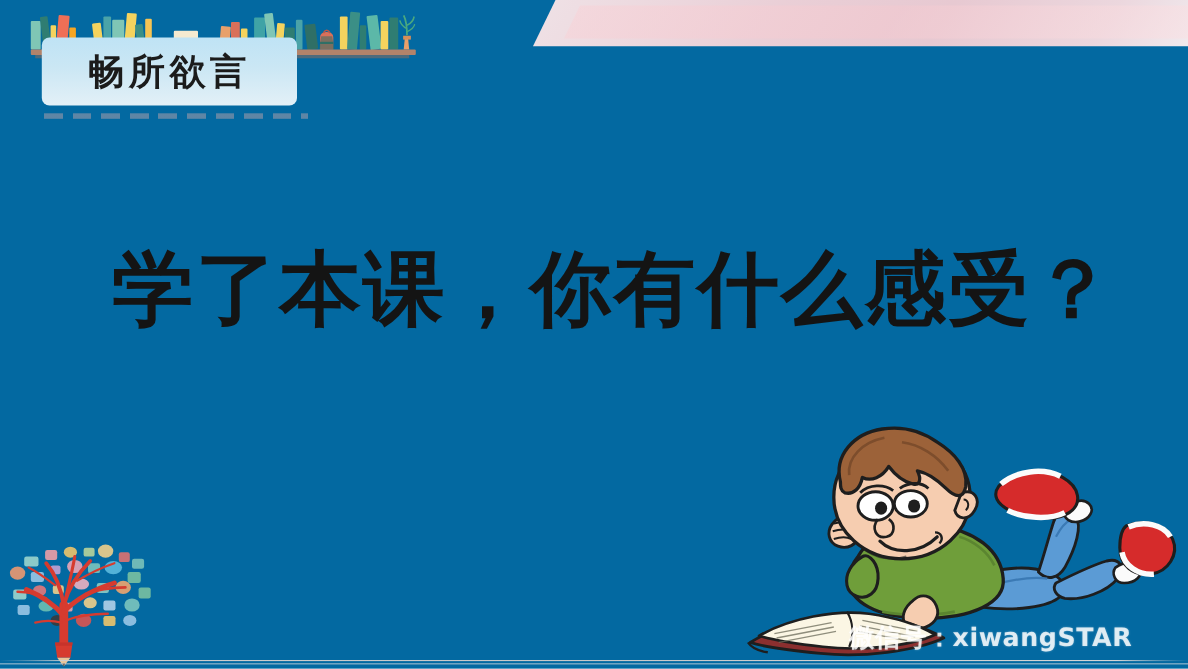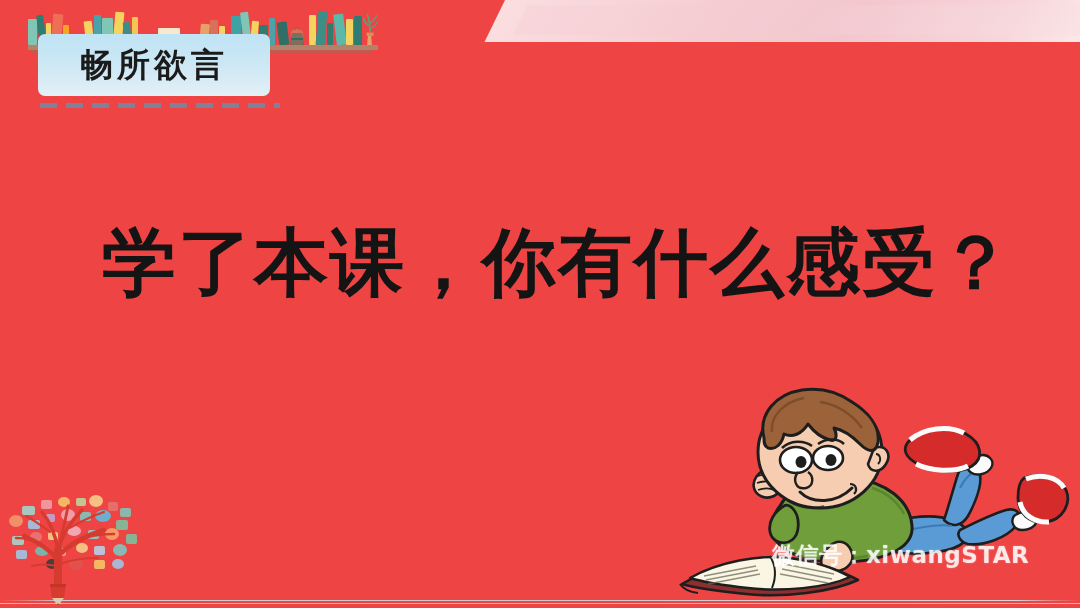--- a/index.html
+++ b/index.html
@@ -5,21 +5,21 @@
   * { margin:0; padding:0; box-sizing:border-box; }
   html,body {
     width:1080px; height:608px;
     background:#ffffff;
     font-family:"Liberation Sans","DejaVu Sans",sans-serif;
     overflow:hidden;
   }
   .slide {
     position:relative;
     width:1080px; height:608px;
-    background:#ef4444;
+    background:#0369a1;
     overflow:hidden;
   }
 
   
   .ribbon {
     position:absolute;
     top:0px; left:505px;
     width:600px; height:42px;
     background:linear-gradient(100deg,#fbe6e8 0%,#f6d4d9 35%,#f3ced4 60%,#f8dde1 85%,#fdf1f2 100%);
     transform:skewX(-26deg);
@@ -80,21 +80,21 @@
   }
 
   
   .tree { position:absolute; left:8px; bottom:2px; width:150px; height:118px; }
 
   
   .boy { position:absolute; left:672px; top:380px; width:408px; height:225px; }
 
   
   .wm1 {
-    position:absolute; left:772px; top:540px;
+    position:absolute; left:772px; top:564px;
     font-size:23px; font-weight:bold;
     color:rgba(255,255,255,.82);
     text-shadow:0 0 2px rgba(255,255,255,.35);
     white-space:nowrap; letter-spacing:.5px;
     font-family:"DejaVu Sans","Liberation Sans",sans-serif;
   }
   .wm2 {
     position:absolute; left:862px; top:563px;
     font-size:29px; font-weight:bold;
     color:rgba(255,255,255,.93);

